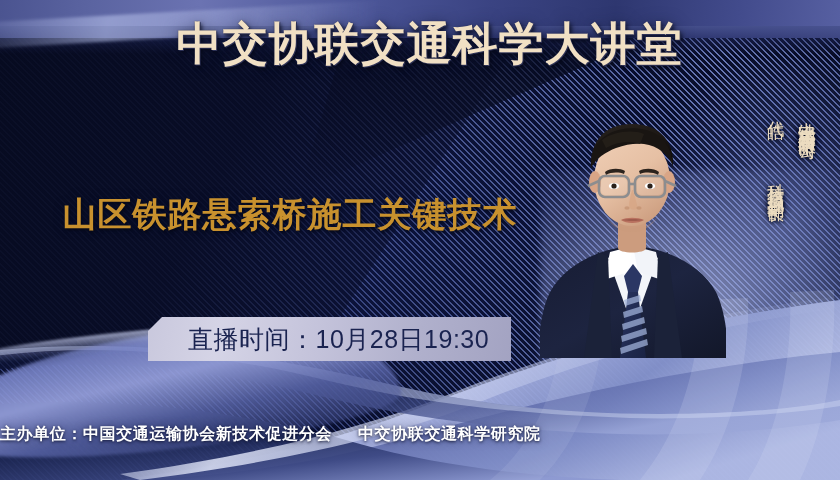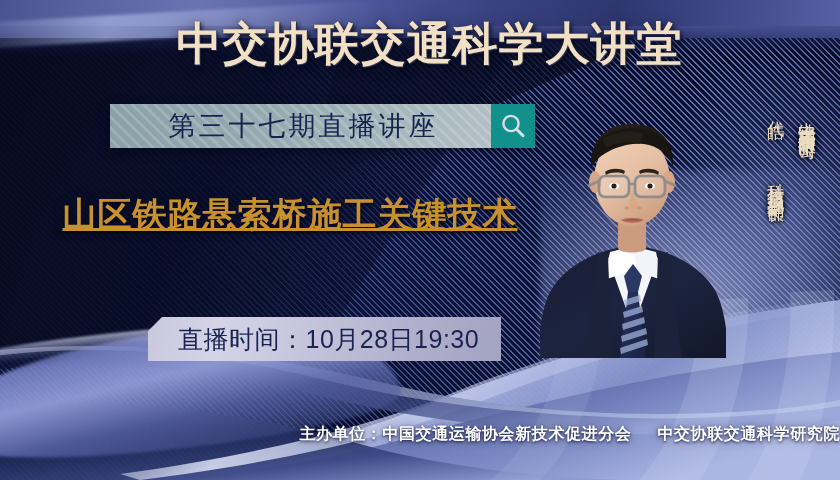--- a/index.html
+++ b/index.html
@@ -199,47 +199,46 @@
     width: 520px;
     text-align: center;
     font-size: 34px;
     line-height: 48px;
     font-weight: bold;
     color: #c8912e;
     letter-spacing: 1px;
     text-shadow:
       1px 2px 3px rgba(4,6,20,0.8),
       0 0 10px rgba(10,14,40,0.55);
-    text-decoration: underline;
   }
 
   
   .time-pill {
     position: absolute;
     left: 148px; top: 317px;
     height: 44px;
-    padding: 0 22px 0 30px;
+    padding: 0 22px 0 40px;
     display: flex;
     align-items: center;
     background: linear-gradient(102deg, #c9c8dd 0%, #d5d4e6 20%, #c3c2da 48%, #b0b0cc 74%, #a3a3c2 100%);
     clip-path: polygon(14px 0, 100% 0, 100% 100%, 0 100%, 0 14px);
     box-shadow: 0 3px 10px rgba(3,6,22,0.6);
   }
   .time-pill .tp-text {
     font-size: 25px;
     color: #1a2350;
     letter-spacing: 0.5px;
     white-space: nowrap;
   }
 
   
   .footer {
     position: absolute;
     left: 0; right: 0; top: 424px;
-    text-align: right;
+    text-align: left;
     font-size: 16px;
     font-weight: bold;
     color: #ffffff;
     letter-spacing: 0.6px;
     text-shadow: 0 1px 3px rgba(10,14,40,0.85), 0 0 8px rgba(20,26,70,0.5);
     white-space: nowrap;
   }
   .footer .gap { display: inline-block; width: 26px; }
 
   
@@ -437,31 +436,20 @@
 
       <path d="M81,124 C86,121 98,121 104,124 C98,128 86,128 81,124 Z" fill="#b9715f"></path>
       <path d="M81,124 C88,123 97,123 104,124 C97,125 88,125 81,124 Z" fill="#8d4d42" opacity="0.8"></path>
 
       <path d="M60,104 C64,124 76,136 92,136 C108,136 120,124 124,104 C120,124 110,132 92,132 C74,132 64,124 60,104 Z" fill="#c99a7c" opacity="0.35"></path>
     </svg>
   </div>
 
   <div class="main-title">中交协联交通科学大讲堂</div>
 
-  <div class="subtitle-band">
-    <div class="sb-text">
-      <span class="sb-label">第三十七期直播讲座</span>
-    </div>
-    <div class="sb-icon">
-      <svg width="28" height="28" viewBox="0 0 28 28" xmlns="http://www.w3.org/2000/svg">
-        <circle cx="12" cy="11.5" r="7.6" fill="none" stroke="#d7dde0" stroke-width="2.4"></circle>
-        <line x1="17.6" y1="17.2" x2="24" y2="23.6" stroke="#d7dde0" stroke-width="3" stroke-linecap="round"></line>
-      </svg>
-    </div>
-  </div>
 
   <div class="topic">
     <div>山区铁路悬索桥施工关键技术</div>
   </div>
 
   <div class="time-pill">
     <span class="tp-text">直播时间：10月28日19:30</span>
   </div>
 
   <div class="credit-wrap">

